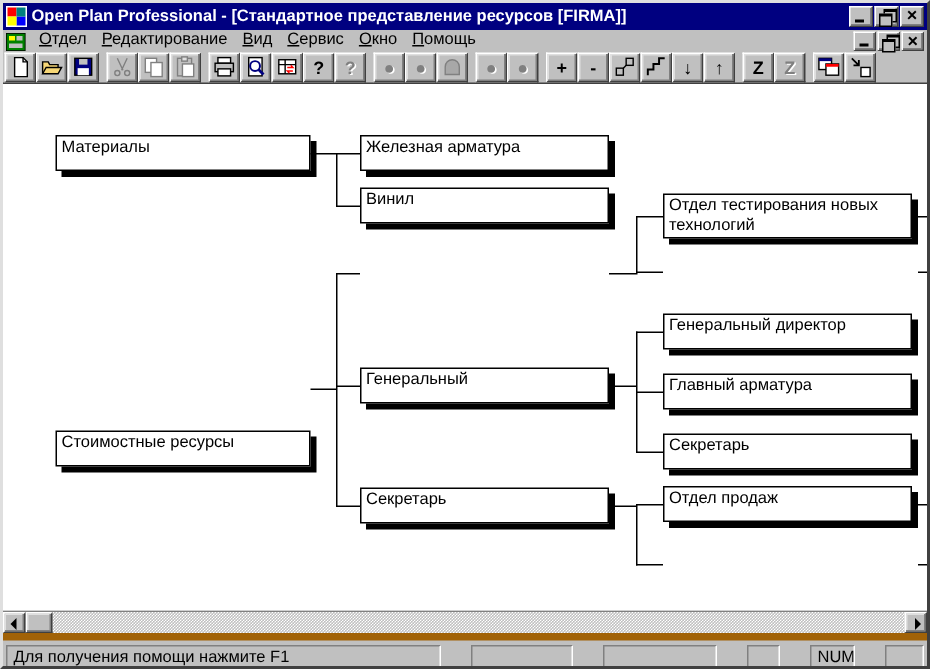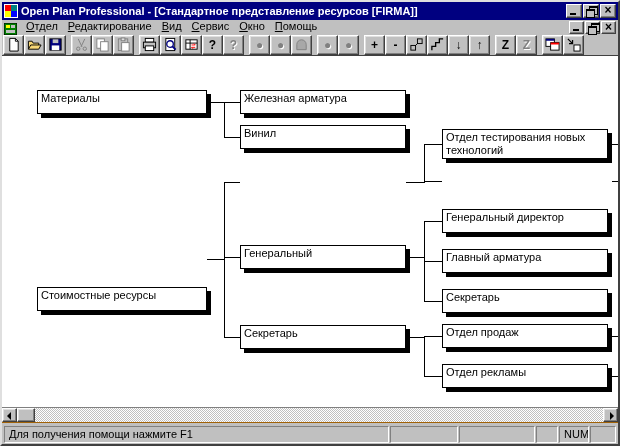--- a/index.html
+++ b/index.html
@@ -69,22 +69,22 @@
   .arr-left::after { content:""; position:absolute; left:4px; top:3px; width:0; height:0;
           border:4px solid transparent; border-right-color:#000; border-left-width:0; }
   .arr-right::after { content:""; position:absolute; left:6px; top:3px; width:0; height:0;
           border:4px solid transparent; border-left-color:#000; border-right-width:0; }
   .sthumb { width:18px; height:14px; background:#c0c0c0; flex:0 0 auto;
           border:1px solid; border-color:#fff #404040 #404040 #fff;
           box-shadow: inset -1px -1px 0 #808080, inset 1px 1px 0 #dfdfdf; }
   .strack { flex:1; }
 
   
-  .statusbar { flex:1; display:flex; align-items:flex-start; gap:1px; padding:3px 2px 0 2px;
-               border-top:1px solid #a16207; }
+  .statusbar { flex:1; display:flex; align-items:flex-start; gap:20px; padding:3px 2px 0 2px;
+               border-top:5px solid #a16207; }
   .spanel { height:17px; border:1px solid; border-color:#808080 #fff #fff #808080;
             font-size:11px; padding:1px 4px; white-space:nowrap; overflow:hidden; }
   .sp-main { flex:1; }
   .sp-a { width:68px; } .sp-b { width:76px; } .sp-c { width:22px; }
   .sp-num { width:30px; text-align:left; } .sp-d { width:26px; }
 </style>
 </head>
 <body>
 
 <div class="win">
@@ -278,21 +278,20 @@
     <div class="node" style="left:238px;top:34px;width:166px;height:24px"><span>Железная арматура</span></div>
     <div class="node" style="left:238px;top:69px;width:166px;height:24px"><span>Винил</span></div>
     <div class="node" style="left:238px;top:189px;width:166px;height:24px"><span>Генеральный</span></div>
     <div class="node" style="left:238px;top:269px;width:166px;height:24px"><span>Секретарь</span></div>
     <div class="node" style="left:440px;top:73px;width:166px;height:30px"><span>Отдел тестирования новых технологий</span></div>
     <div class="node" style="left:35px;top:231px;width:170px;height:24px"><span>Стоимостные ресурсы</span></div>
     <div class="node" style="left:440px;top:153px;width:166px;height:24px"><span>Генеральный директор</span></div>
     <div class="node" style="left:440px;top:193px;width:166px;height:24px"><span>Главный арматура</span></div>
     <div class="node" style="left:440px;top:233px;width:166px;height:24px"><span>Секретарь</span></div>
     <div class="node" style="left:440px;top:268px;width:166px;height:24px"><span>Отдел продаж</span></div>
-    <div class="node" style="left:440px;top:308px;width:166px;height:24px"><span>Отдел рекламы</span></div>
 
     <div class="ln" style="left:205px;top:46px;width:17px;height:1px"></div>
     <div class="ln" style="left:222px;top:46px;width:1px;height:36px"></div>
     <div class="ln" style="left:222px;top:46px;width:16px;height:1px"></div>
     <div class="ln" style="left:222px;top:81px;width:16px;height:1px"></div>
 
     <div class="ln" style="left:205px;top:203px;width:17px;height:1px"></div>
     <div class="ln" style="left:222px;top:126px;width:1px;height:156px"></div>
     <div class="ln" style="left:222px;top:126px;width:16px;height:1px"></div>
     <div class="ln" style="left:222px;top:201px;width:16px;height:1px"></div>

